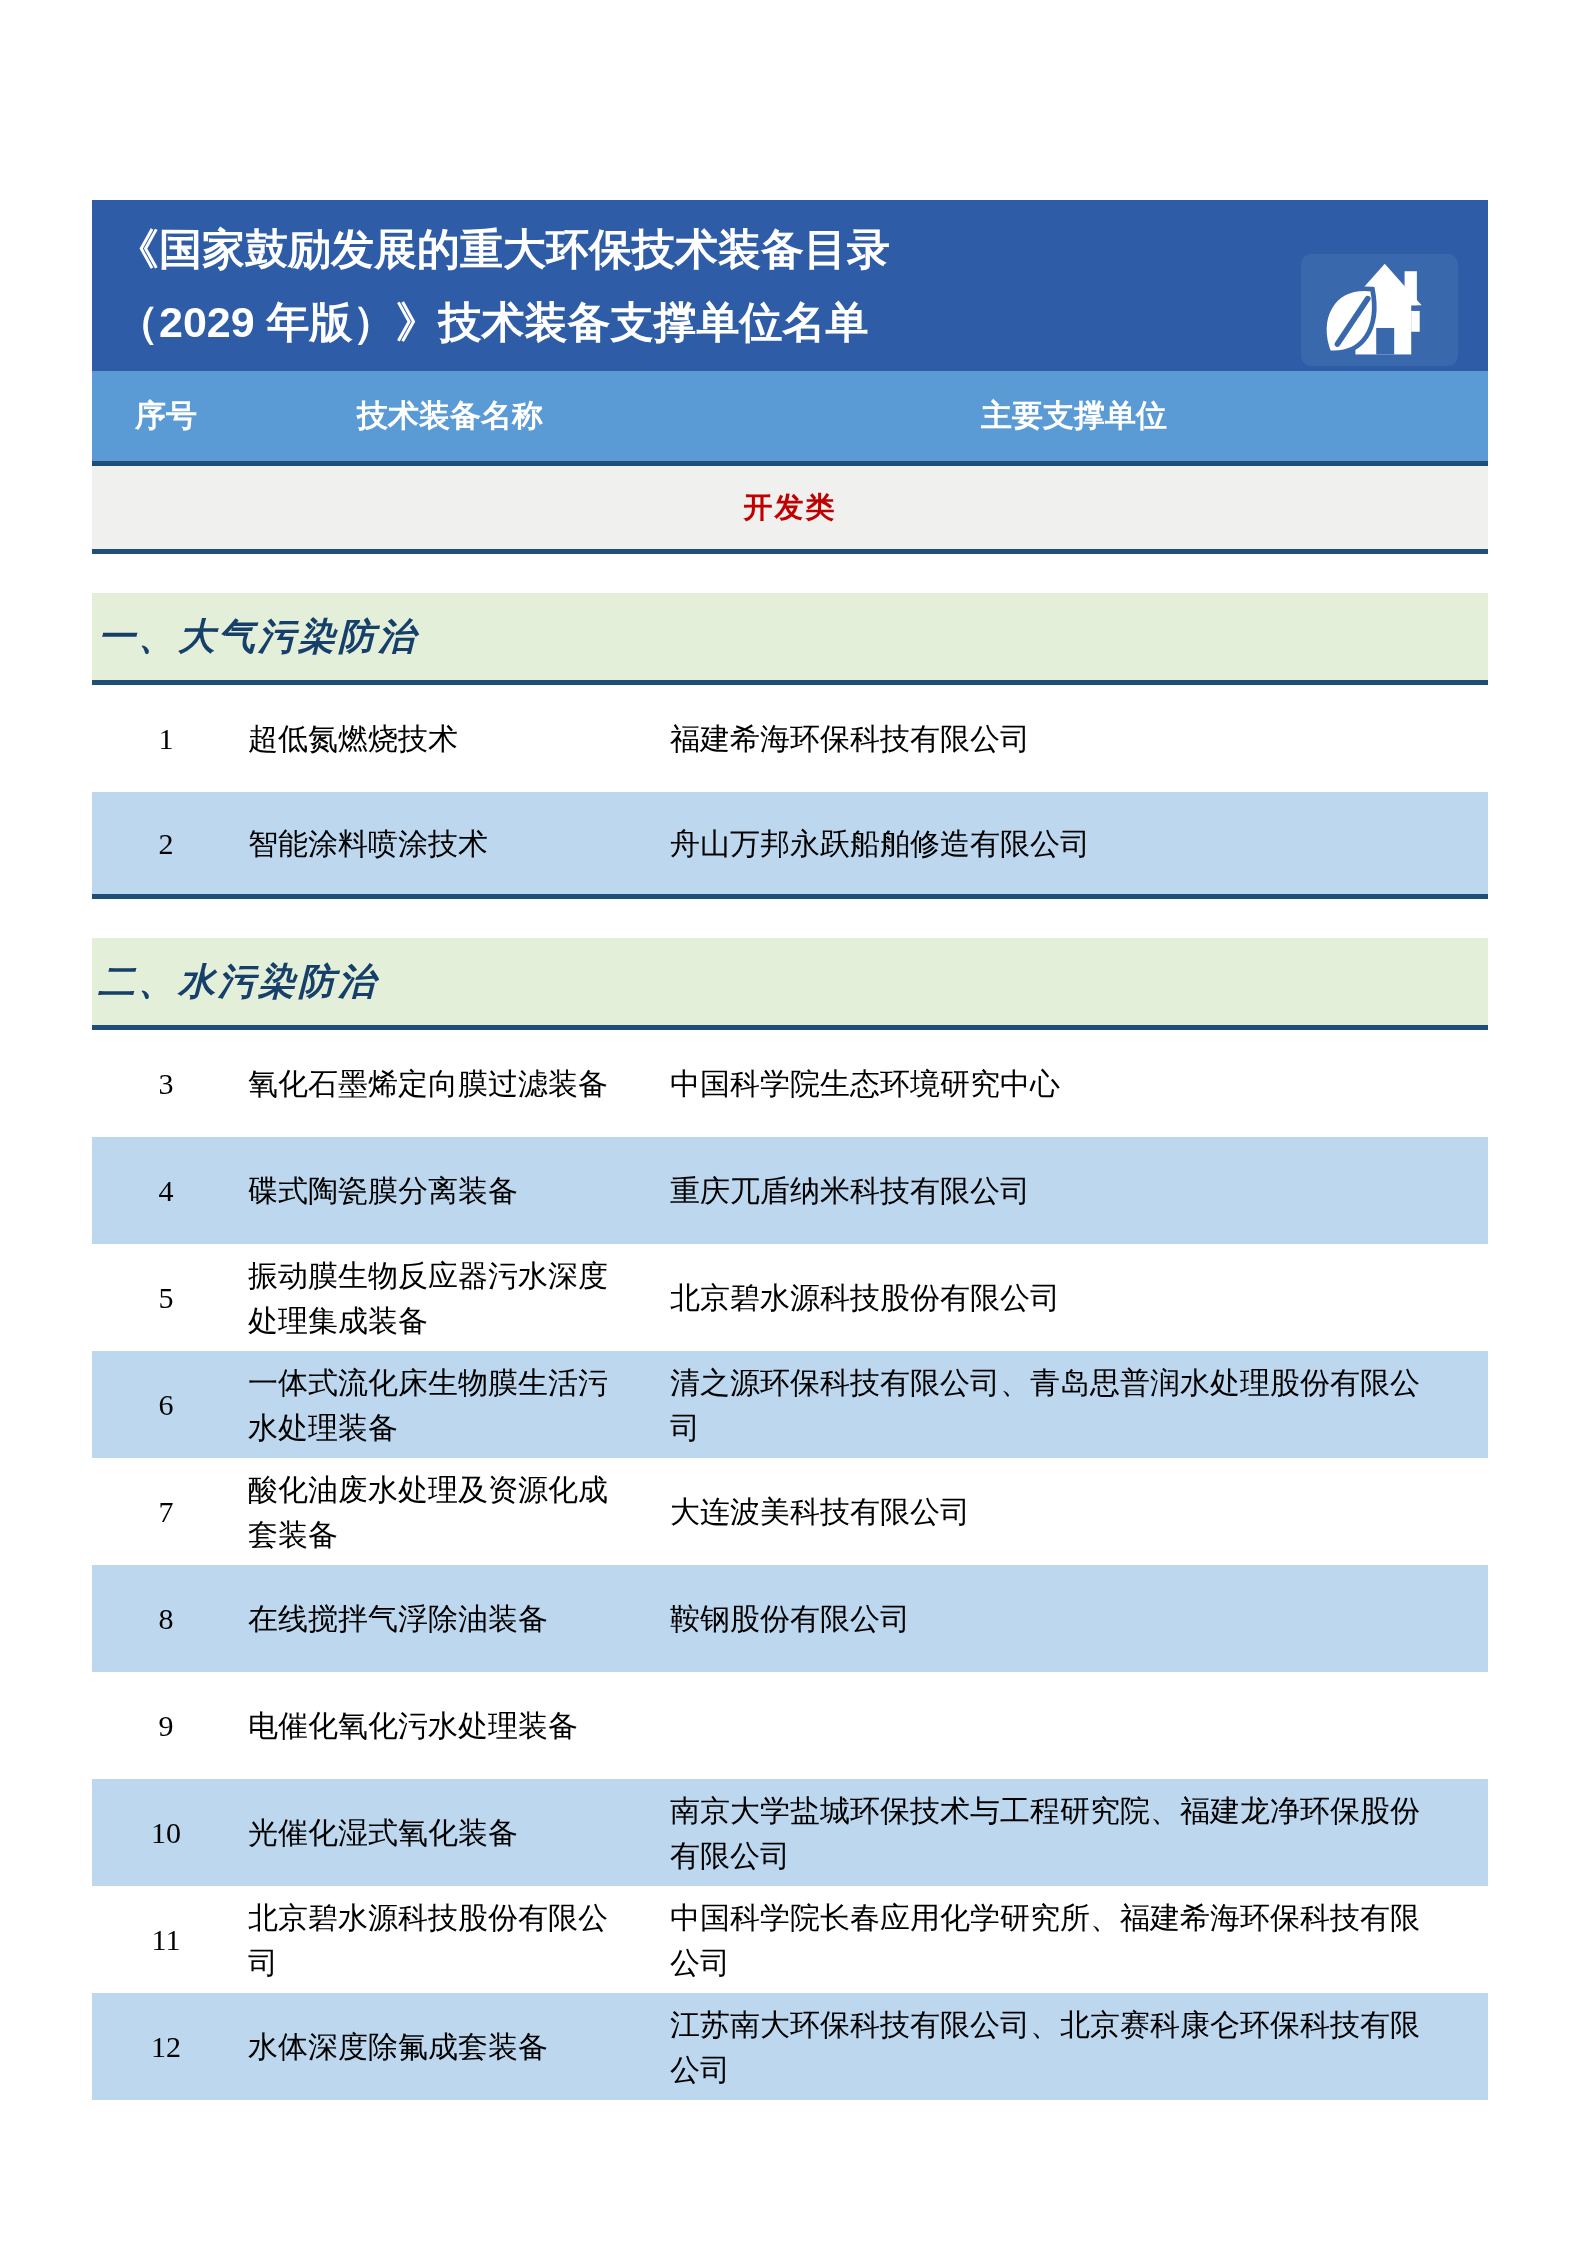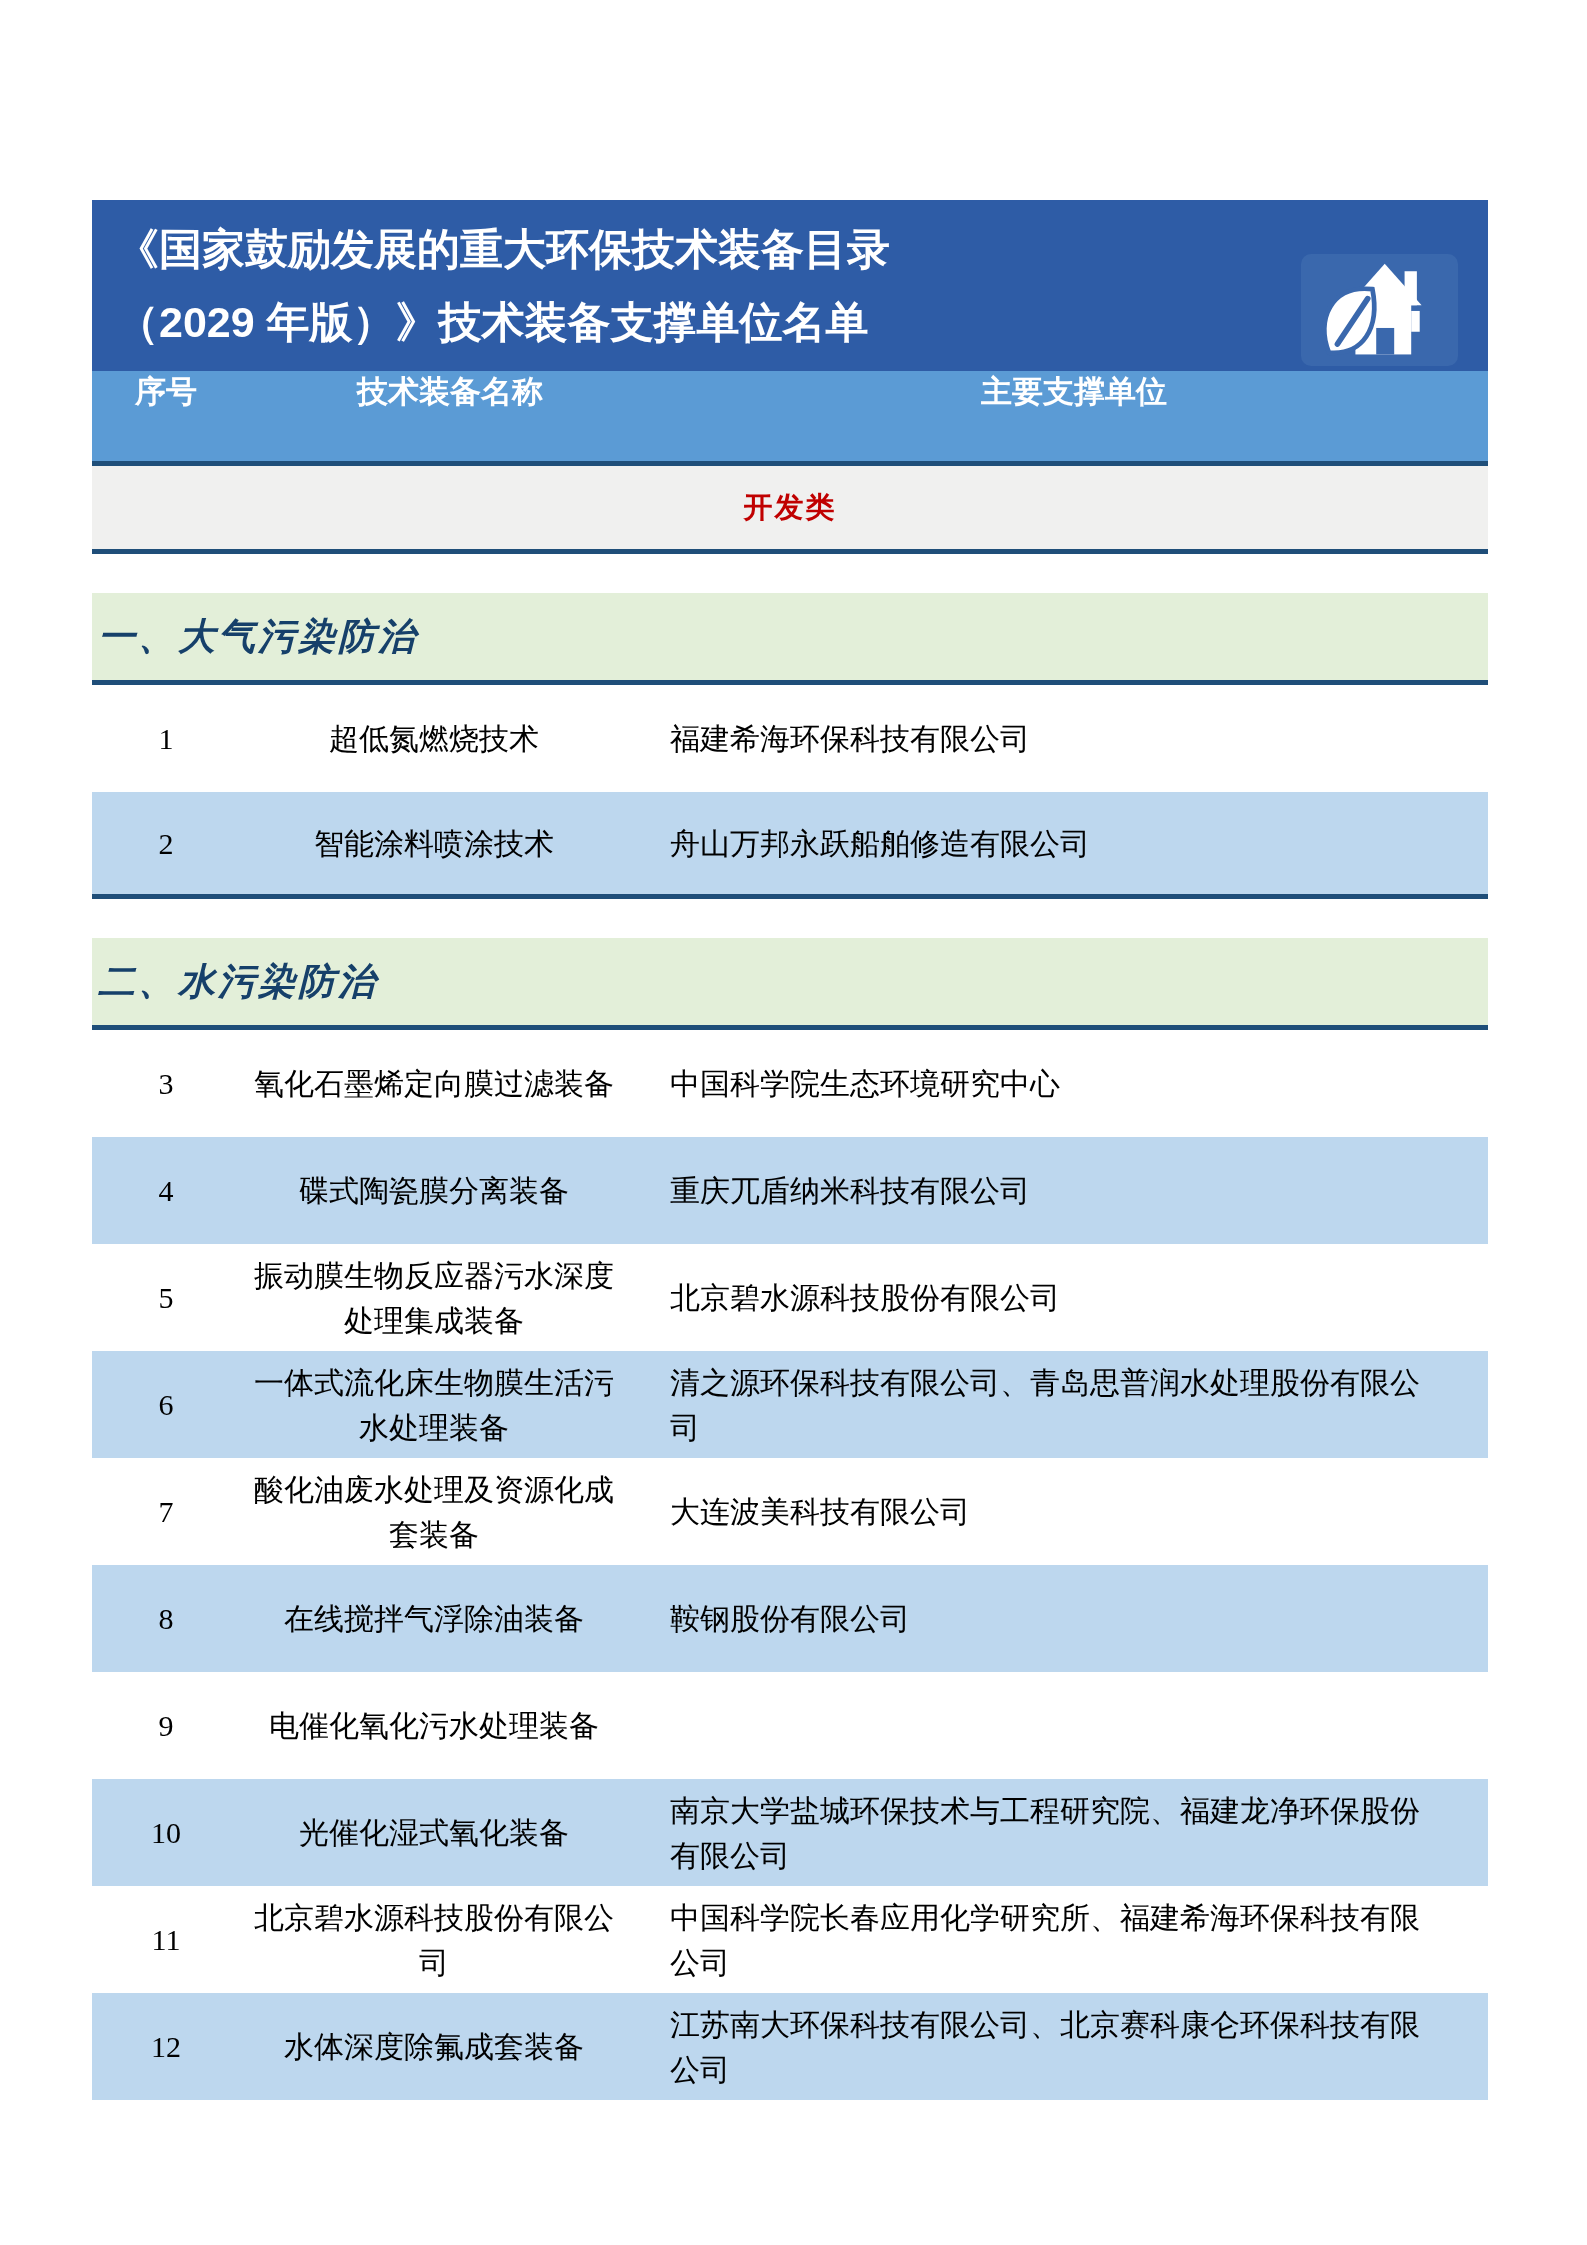--- a/index.html
+++ b/index.html
@@ -35,21 +35,21 @@
     position:absolute; right:30px; top:54px;
     width:157px; height:112px;
     background:var(--badge-bg);
     border-radius:10px;
     display:flex; align-items:center; justify-content:center;
   }
   .icon-badge svg { display:block; }
 
   
   .thead {
-    display:flex; align-items:flex-start;
+    display:flex; align-items:center;
     height:90px;
     background:var(--thead-bg);
     border-bottom:5px solid var(--divider);
     color:#fff;
     font-family:Liberation Serif, serif;
     font-weight:bold;
     font-size:31px;
   }
   .c1 { width:148px; flex:none; text-align:center; }
   .c2 { width:420px; flex:none; box-sizing:border-box; }
@@ -88,21 +88,21 @@
   
   .data-row {
     display:flex; align-items:center;
     height:107px;
     font-size:30px;
     line-height:45px;
     background:#ffffff;
   }
   .data-row.alt { background:var(--row-alt-bg); }
   .data-row.divider { height:102px; border-bottom:5px solid var(--divider); }
-  .data-row .c2 { padding:0 40px 0 8px;text-align:center; }
+  .data-row .c2 { padding:0 40px 0 8px; }
   .data-row .c3 { padding:0 49px 0 10px; }
 </style>
 </head>
 <body>
 
 <div class="page">
   <div class="doc">
 
     <header class="doc-header">
       <div class="doc-title">

